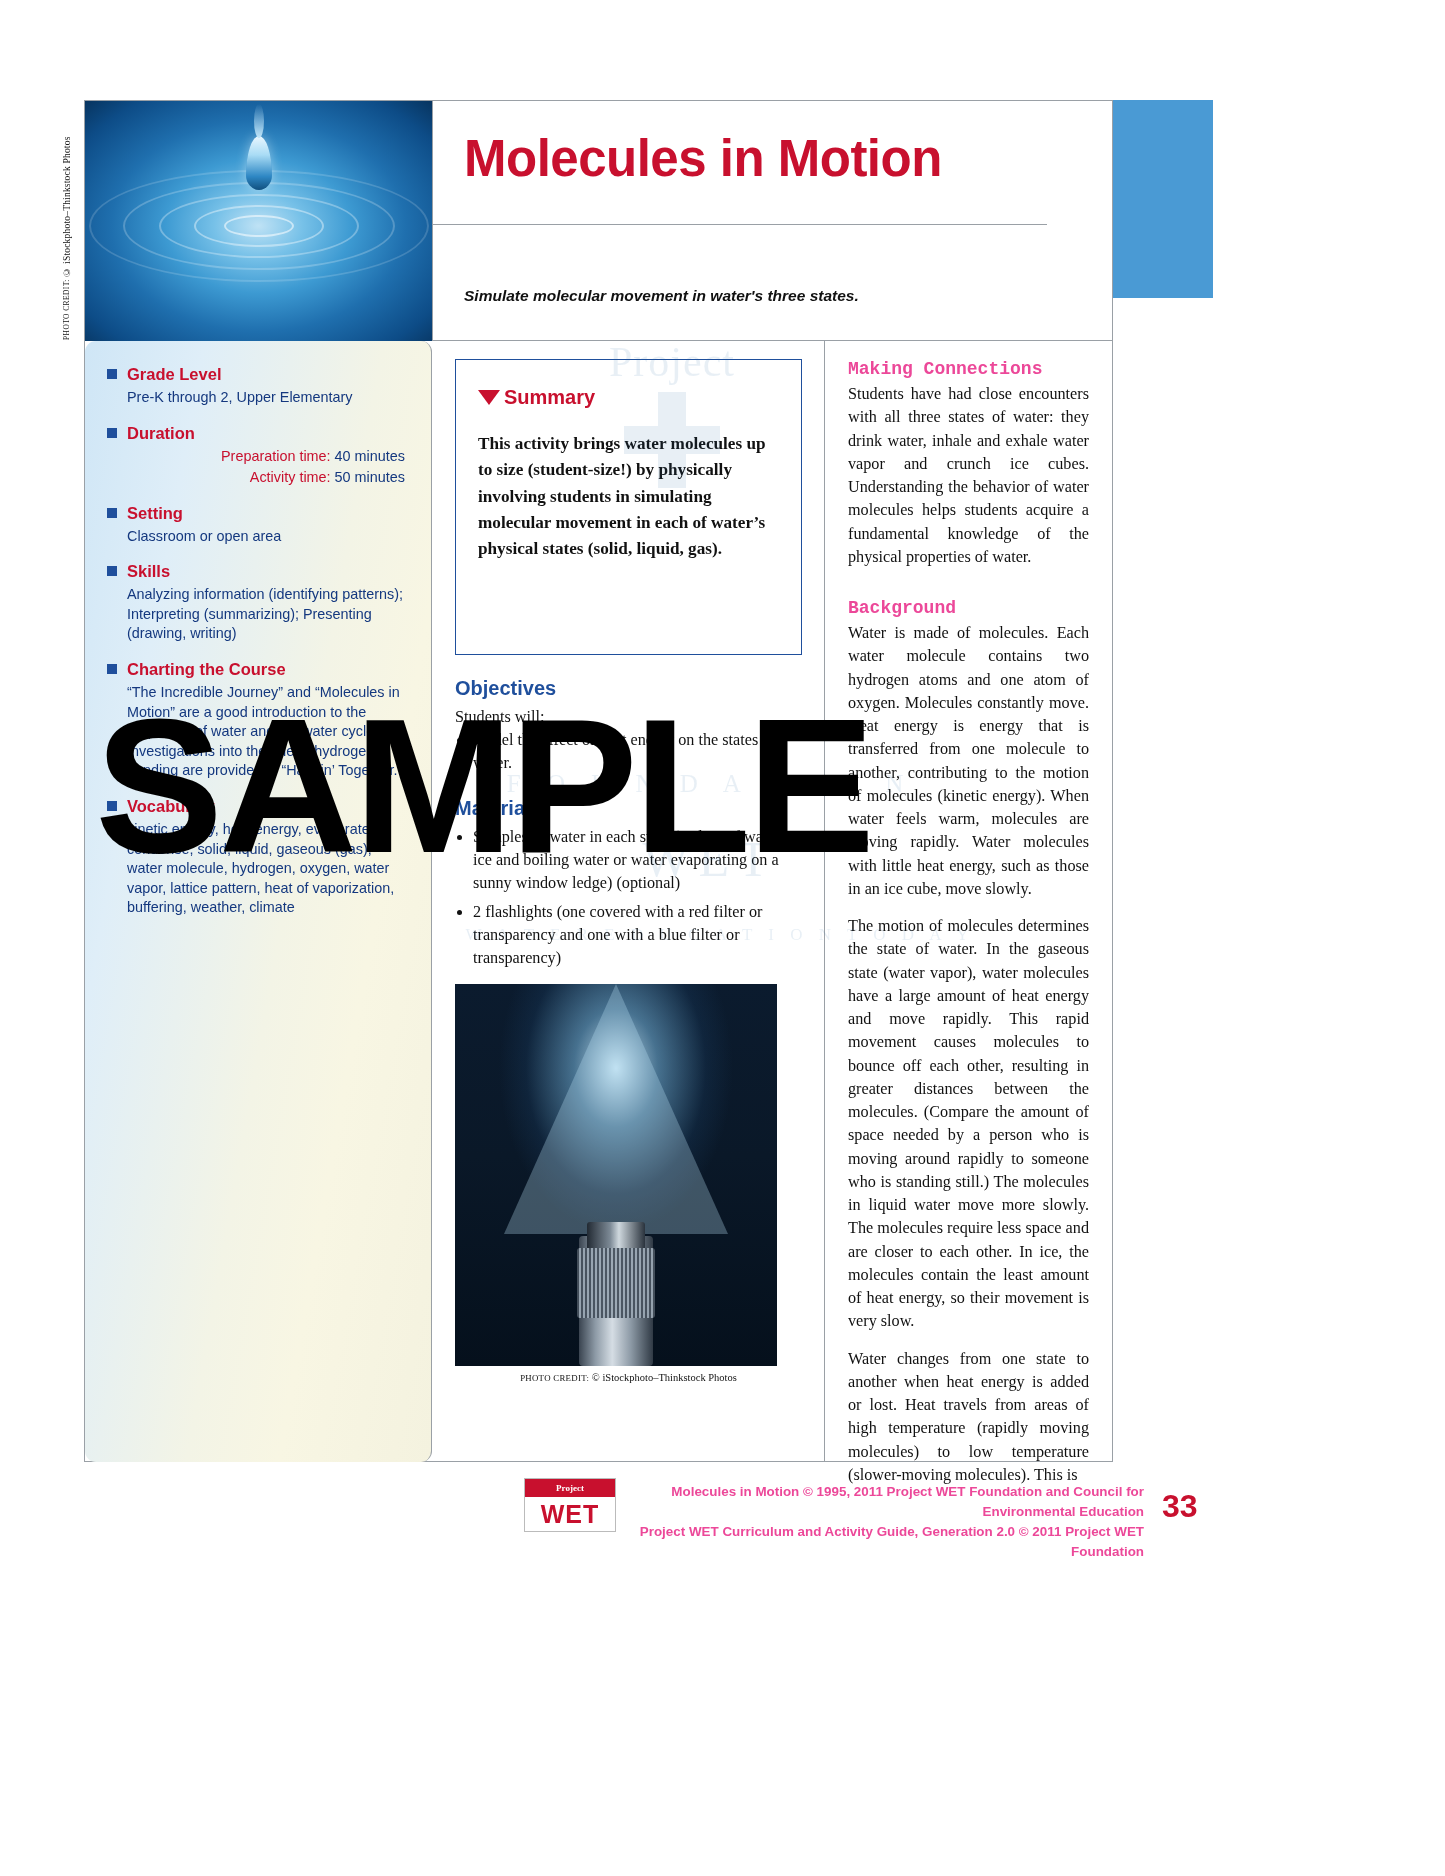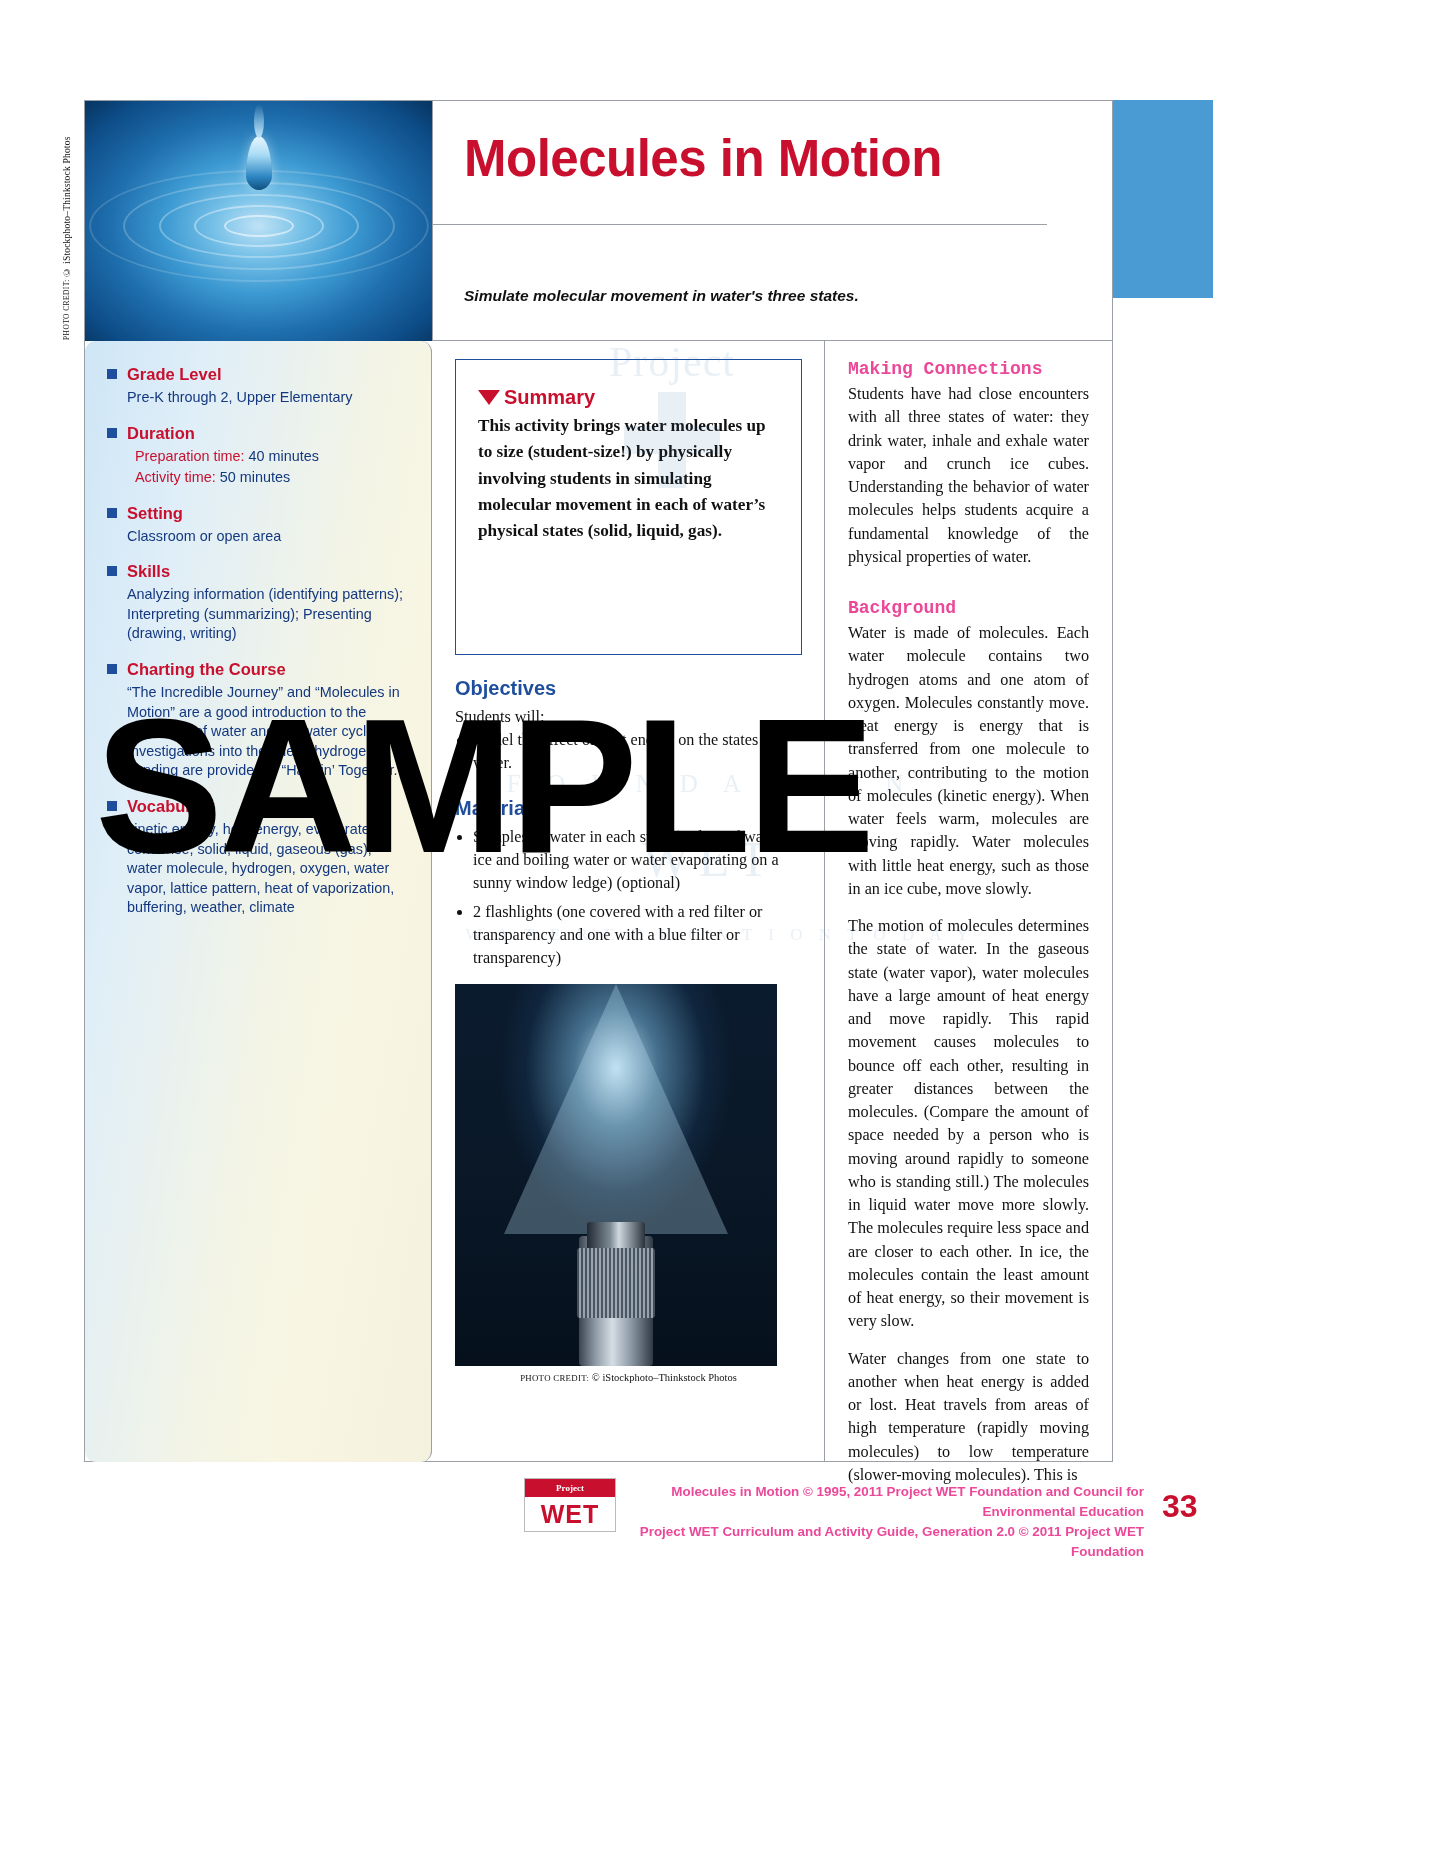--- a/index.html
+++ b/index.html
@@ -146,42 +146,42 @@
     width: 10px; height: 10px;
     background: #1f4f9c;
     display: inline-block;
   }
   .sb-body {
     font-size: 14.4px;
     line-height: 1.36;
     color: #14387f;
   }
   .sb-body .red { color: #c8102e; }
-  .sb-body p { margin: 0 0 2px 8px; }
+  .sb-body p { margin: 0 0 2px 0; text-align: right; }
 
   
   .middle {
     position: absolute;
     left: 348px; top: 240px;
     width: 392px; height: 1121px;
     border-right: 1px solid #9aa0a6;
     padding: 18px 22px 0 22px;
   }
   .summary-box {
     position: relative;
     border: 1.5px solid #1f4f9c;
     padding: 26px 22px 22px 22px;
     height: 296px;
     overflow: hidden;
   }
   .summary-head {
     font-size: 20px;
     font-weight: bold;
     color: #c8102e;
-    margin: 0 0 4px 26px;
+    margin: 0 0 22px 26px;
   }
   .tri {
     position: absolute;
     left: 22px; top: 30px;
     width: 0; height: 0;
     border-left: 11px solid transparent;
     border-right: 11px solid transparent;
     border-top: 15px solid #c8102e;
   }
   .summary-text {

